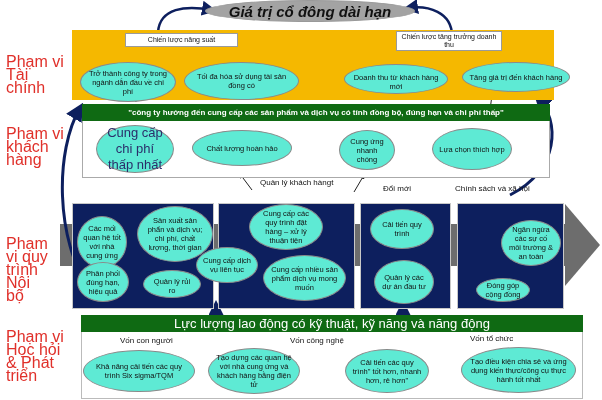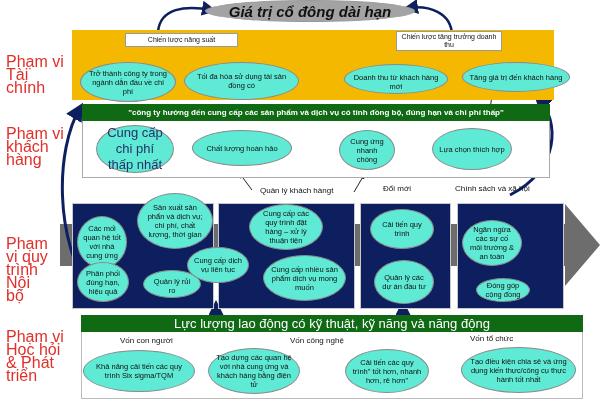--- a/index.html
+++ b/index.html
@@ -99,60 +99,60 @@
   <span>Chất lượng hoàn hảo</span>
 </div>
 <div class="ellipse" style="left:339px;top:130px;width:56px;height:40px;">
   <span>Cung ứng nhanh chóng</span>
 </div>
 <div class="ellipse" style="left:432px;top:128px;width:80px;height:42px;">
   <span>Lựa chọn thích hợp</span>
 </div>
 
 <div class="cat-label" style="left:115px;top:168px;margin-top:48px;">Quản lý hoạt động</div>
-<div class="cat-label" style="left:260px;top:186px;">Quản lý khách hàngt</div>
+<div class="cat-label" style="left:260px;top:178px;">Quản lý khách hàngt</div>
 <div class="cat-label" style="left:383px;top:184px;">Đổi mới</div>
 <div class="cat-label" style="left:447px;top:184px;margin-left:8px;">Chính sách và xã hội</div>
 
 <div class="navy" style="left:72px;top:203px;width:142px;height:106px;"></div>
 <div class="navy" style="left:218px;top:203px;width:137px;height:106px;"></div>
 <div class="navy" style="left:360px;top:203px;width:91px;height:106px;"></div>
 <div class="navy" style="left:457px;top:203px;width:107px;height:106px;"></div>
 
 <div class="ellipse" style="left:77px;top:216px;width:50px;height:52px;padding:2px 3px;">
   <span>Các mối quan hệ tốt với nhà cung ứng</span>
 </div>
-<div class="ellipse" style="left:137px;top:193px;width:76px;height:56px;">
+<div class="ellipse" style="left:137px;top:206px;width:76px;height:56px;">
   <span>Sản xuất sản phẩn và dịch vụ; chi phí, chất lượng, thời gian</span>
 </div>
 <div class="ellipse" style="left:77px;top:262px;width:52px;height:40px;padding:2px 3px;">
   <span>Phân phối đúng hạn, hiệu quả</span>
 </div>
 <div class="ellipse" style="left:143px;top:270px;width:58px;height:28px;align-items:flex-end;">
   <span>Quản lý rủi ro</span>
 </div>
 
-<div class="ellipse" style="left:187px;top:247px;width:62px;height:36px;padding:2px 3px;">
+<div class="ellipse" style="left:196px;top:247px;width:62px;height:36px;padding:2px 3px;">
   <span>Cung cấp dịch vụ liên tục</span>
 </div>
 <div class="ellipse" style="left:249px;top:204px;width:74px;height:46px;">
   <span>Cung cấp các quy trình đặt hàng – xử lý thuận tiện</span>
 </div>
 <div class="ellipse" style="left:263px;top:255px;width:83px;height:46px;">
   <span>Cung cấp nhiều sản phẩm dịch vụ mong muốn</span>
 </div>
 
 <div class="ellipse" style="left:370px;top:209px;width:64px;height:40px;">
   <span>Cải tiến quy trình</span>
 </div>
 <div class="ellipse" style="left:374px;top:260px;width:60px;height:44px;">
   <span>Quản lý các dự án đầu tư</span>
 </div>
 
-<div class="ellipse" style="left:462px;top:220px;width:60px;height:46px;text-align:center;">
+<div class="ellipse" style="left:501px;top:220px;width:60px;height:46px;text-align:center;">
   <span>Ngăn ngừa các sự cố môi trường &amp; an toàn</span>
 </div>
 <div class="ellipse" style="left:476px;top:278px;width:54px;height:24px;">
   <span>Đóng góp cộng đồng</span>
 </div>
 
 <div class="abs" style="left:81px;top:315px;width:502px;height:84px;background:#fff;border:1px solid #bbb;"></div>
 <div class="green-bar" style="left:81px;top:315px;width:502px;height:17px;font-size:13px;">
   <span>Lực lượng lao động có kỹ thuật, kỹ năng và năng động</span>
 </div>

